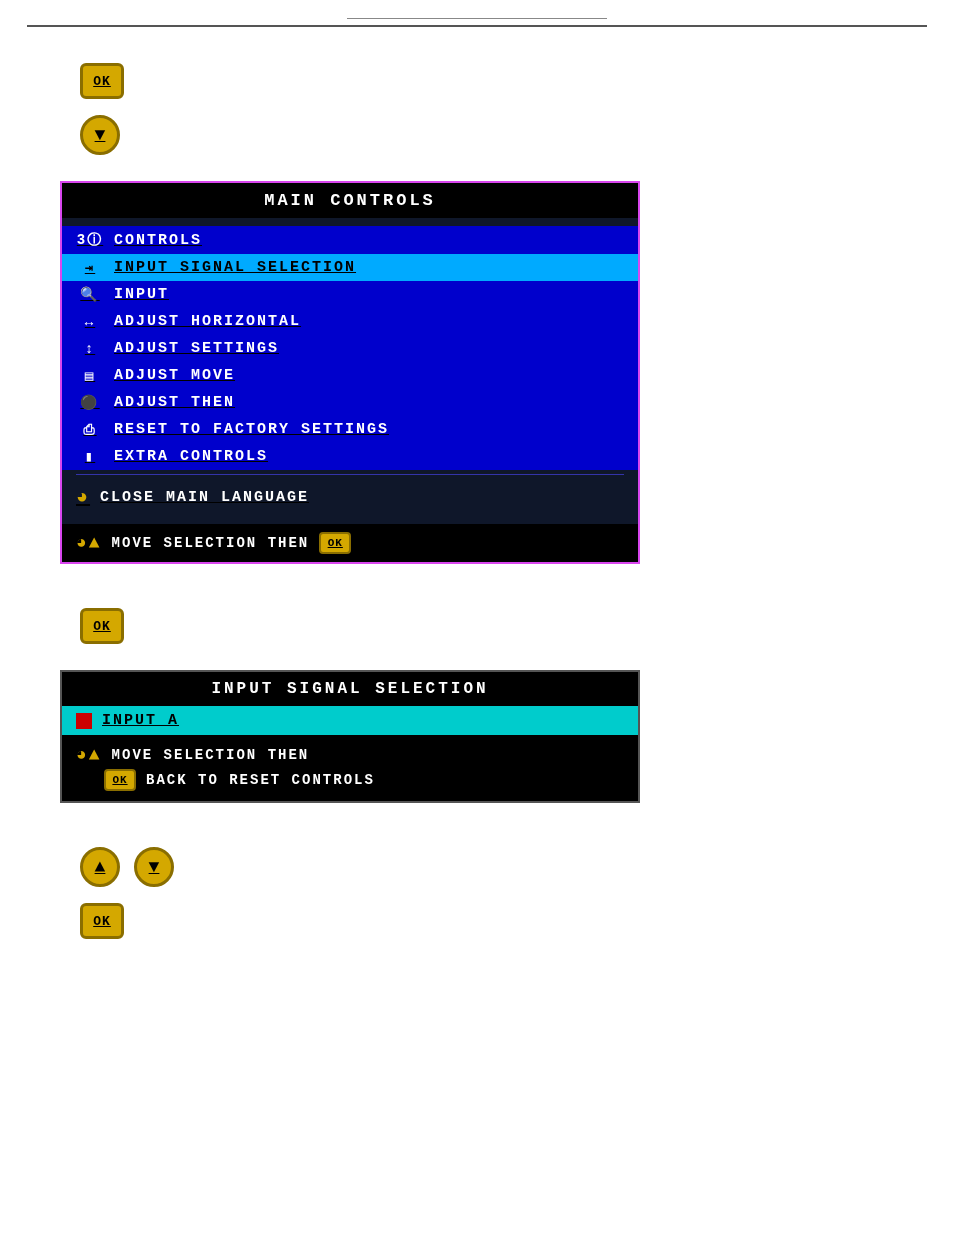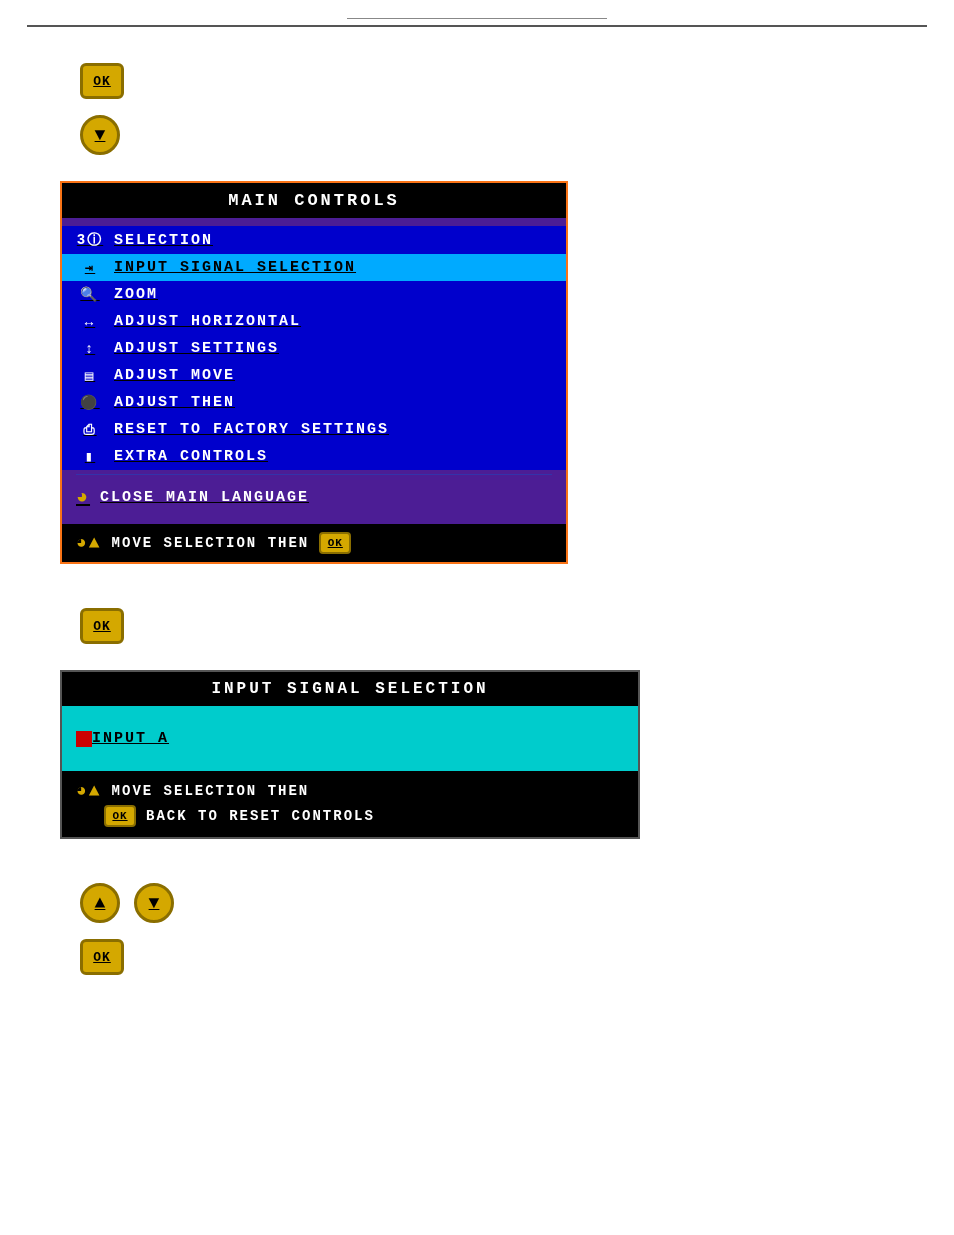--- a/index.html
+++ b/index.html
@@ -83,24 +83,24 @@
 
     .icon-row {
       display: flex;
       align-items: center;
       gap: 14px;
       margin: 16px 0 8px 20px;
     }
 
     
     .osd-panel {
-      background: #4c1d95;
-      color: #ffffff;
-      width: 508px;
-      border: 2px solid #f97316;
+      background: #0f172a;
+      color: #ffffff;
+      width: 580px;
+      border: 2px solid #d946ef;
       margin: 10px 0;
       font-family: 'Courier New', Courier, monospace;
     }
 
     .osd-title {
       background: #000000;
       color: #ffffff;
       text-align: center;
       padding: 8px 12px;
       font-size: 17px;
@@ -213,21 +213,22 @@
       padding: 8px 12px;
       font-size: 16px;
       font-weight: bold;
       letter-spacing: 3px;
       font-family: 'Courier New', Courier, monospace;
     }
 
     .osd-item2 {
       display: flex;
       align-items: center;
-      padding: 24px 14px;
+      padding: 6px 14px;
+      gap: 10px;
       font-size: 15px;
       font-weight: bold;
       letter-spacing: 2px;
       color: #000000;
       background: #ffffff;
     }
 
     .osd-item2.selected {
       background: #00cccc;
       color: #000000;
@@ -292,31 +293,31 @@
   </div>
 
   <div class="small-gap"></div>
 
   <div class="osd-panel">
     <div class="osd-title">MAIN  CONTROLS</div>
     <div class="osd-menu-items">
 
       <div class="osd-item">
         <span class="item-icon">3ⓘ</span>
-        <span>SELECTION</span>
+        <span>CONTROLS</span>
       </div>
 
       <div class="osd-item selected">
         <span class="item-icon">⇥</span>
         <span>INPUT  SIGNAL  SELECTION</span>
       </div>
 
       <div class="osd-item">
         <span class="item-icon">🔍</span>
-        <span>ZOOM</span>
+        <span>INPUT</span>
       </div>
 
       <div class="osd-item">
         <span class="item-icon">↔</span>
         <span>ADJUST  HORIZONTAL</span>
       </div>
 
       <div class="osd-item">
         <span class="item-icon">↕</span>
         <span>ADJUST  SETTINGS</span>

